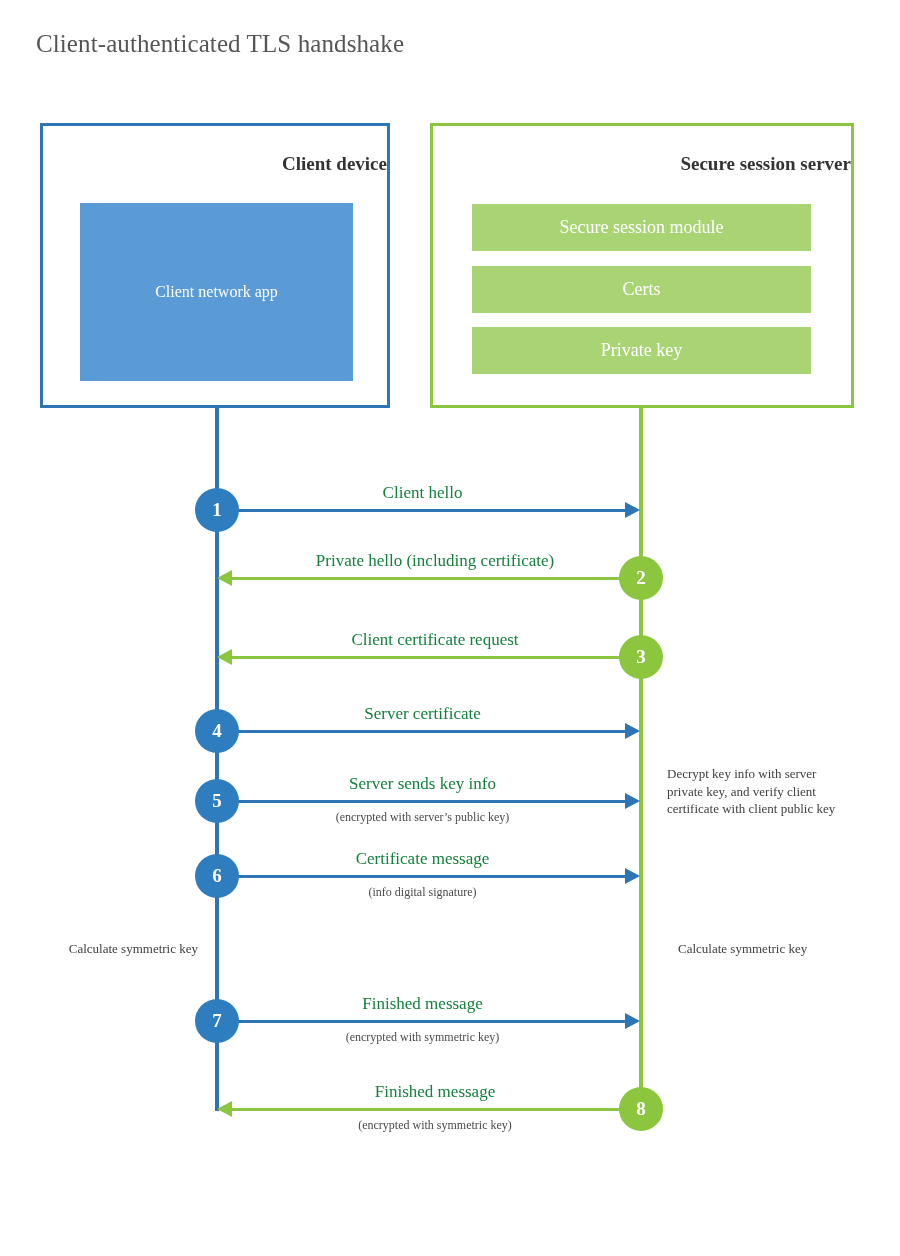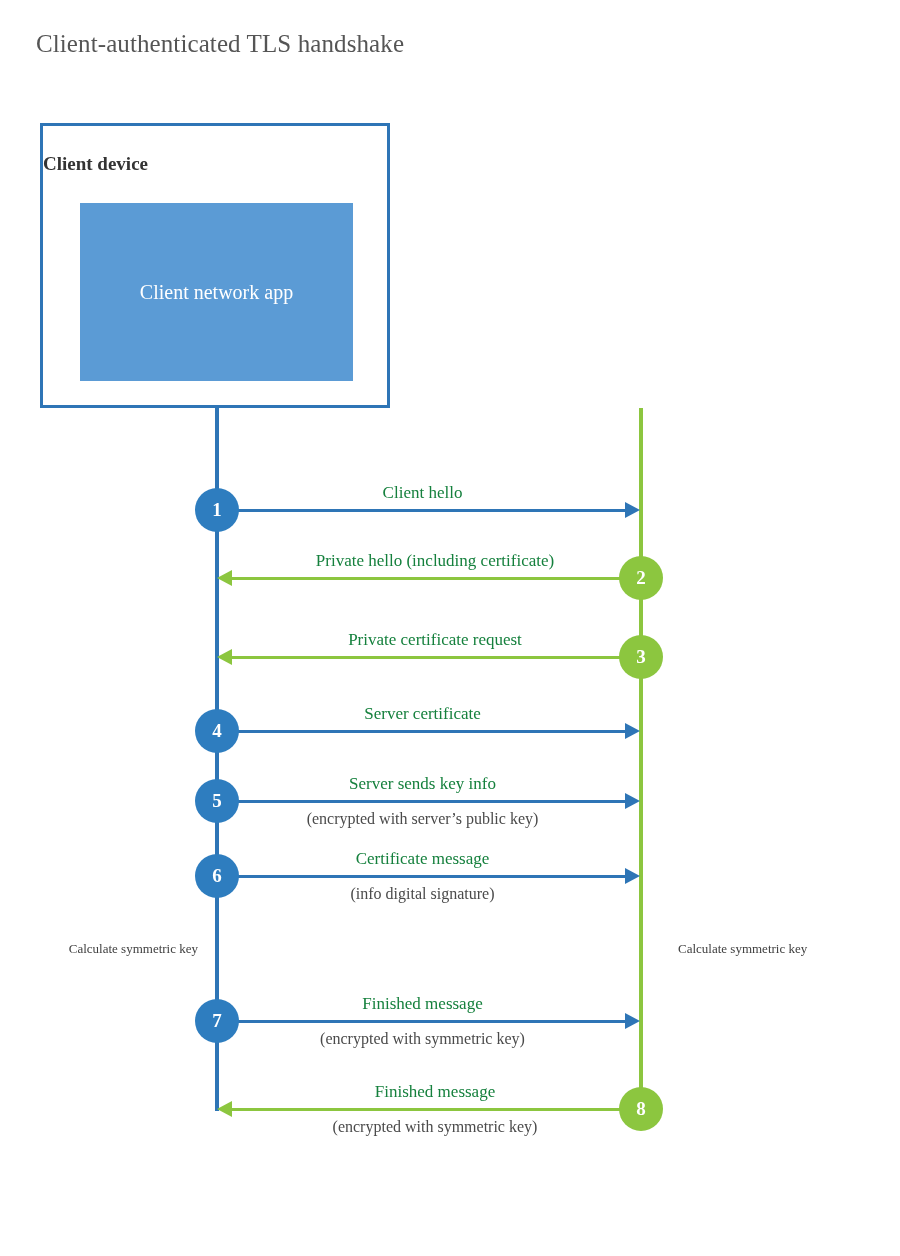--- a/index.html
+++ b/index.html
@@ -51,34 +51,34 @@
     top: 120px;
     width: 424px;
     height: 285px;
     border: 3px solid #8cc63f;
   }
   .participant-title {
     position: absolute;
     top: 27px;
     left: 0;
     width: 100%;
-    text-align: left;
+    text-align: right;
     font-size: 19px;
     font-weight: bold;
     color: #333333;
   }
   #client-app-block {
     position: absolute;
     left: 37px;
     top: 77px;
     width: 273px;
     height: 178px;
     background: #5b9bd5;
     color: #ffffff;
-    font-size: 20px;
+    font-size: 16px;
     display: flex;
     align-items: center;
     justify-content: center;
     text-align: center;
     line-height: 1.35;
     padding: 0 18px;
     box-sizing: border-box;
   }
   .server-module {
     position: absolute;
@@ -187,21 +187,21 @@
   }
   .msg-label.to-client-label {
     left: 229px;
     width: 412px;
   }
   .msg-sublabel {
     position: absolute;
     left: 217px;
     width: 411px;
     text-align: center;
-    font-size: 16px;
+    font-size: 12px;
     color: #4a4a4a;
     top: 9px;
   }
   .msg-sublabel.to-client-label {
     left: 229px;
     width: 412px;
   }
 
   
   .side-note {
@@ -234,40 +234,46 @@
 
 <div id="diagram-root">
 
   <div class="page-title">Client-authenticated TLS handshake</div>
 
   <div class="participant-box" id="client-box">
     <div class="participant-title">Client device</div>
     <div id="client-app-block">Client network app</div>
   </div>
 
+  <div class="participant-box" id="server-box">
+    <div class="participant-title">Secure session server</div>
+    <div class="server-module" id="server-module-0">Secure session module</div>
+    <div class="server-module" id="server-module-1">Certs</div>
+    <div class="server-module" id="server-module-2">Private key</div>
+  </div>
 
   <div class="lifeline" id="client-lifeline"></div>
   <div class="lifeline" id="server-lifeline"></div>
 
   <div class="message-row" style="top:507px">
     <div class="msg-label">Client hello</div>
     <div class="msg-line to-server"></div>
     <div class="arrow-head right"></div>
     <div class="step-circle client-side">1</div>
   </div>
 
   <div class="message-row" style="top:575px">
     <div class="msg-label to-client-label">Private hello (including certificate)</div>
     <div class="msg-line to-client"></div>
     <div class="arrow-head left"></div>
     <div class="step-circle server-side">2</div>
   </div>
 
   <div class="message-row" style="top:654px">
-    <div class="msg-label to-client-label">Private certificate request</div>
+    <div class="msg-label to-client-label">Client certificate request</div>
     <div class="msg-line to-client"></div>
     <div class="arrow-head left"></div>
     <div class="step-circle server-side">3</div>
   </div>
 
   <div class="message-row" style="top:728px">
     <div class="msg-label">Server certificate</div>
     <div class="msg-line to-server"></div>
     <div class="arrow-head right"></div>
     <div class="step-circle client-side">4</div>
@@ -298,16 +304,17 @@
   </div>
 
   <div class="message-row" style="top:1106px">
     <div class="msg-label to-client-label">Finished message</div>
     <div class="msg-line to-client"></div>
     <div class="arrow-head left"></div>
     <div class="step-circle server-side">8</div>
     <div class="msg-sublabel to-client-label">(encrypted with symmetric key)</div>
   </div>
 
+  <div class="side-note" id="server-note-decrypt">Decrypt key info with server private key, and verify client certificate with client public key</div>
   <div class="side-note" id="client-note-symmetric">Calculate symmetric key</div>
   <div class="side-note" id="server-note-symmetric">Calculate symmetric key</div>
 
 </div>
 
 </body></html>

